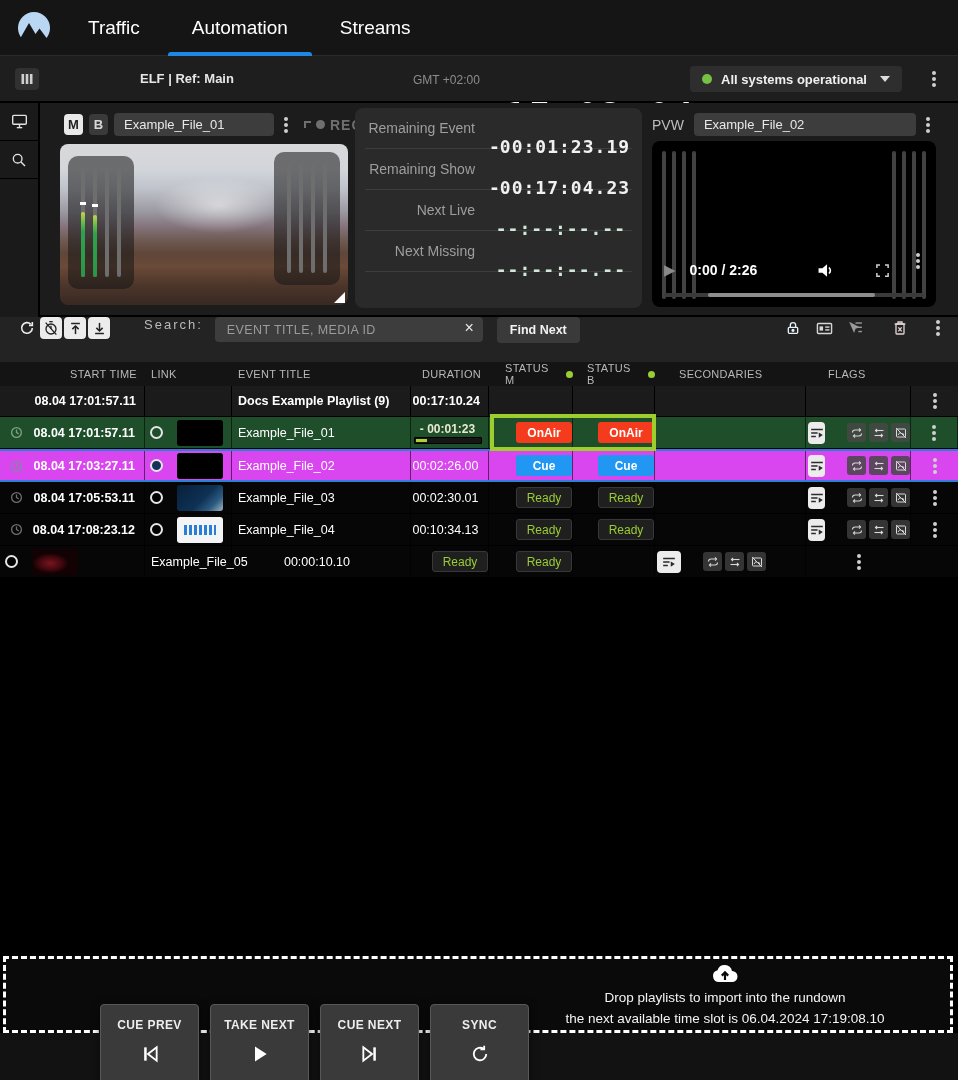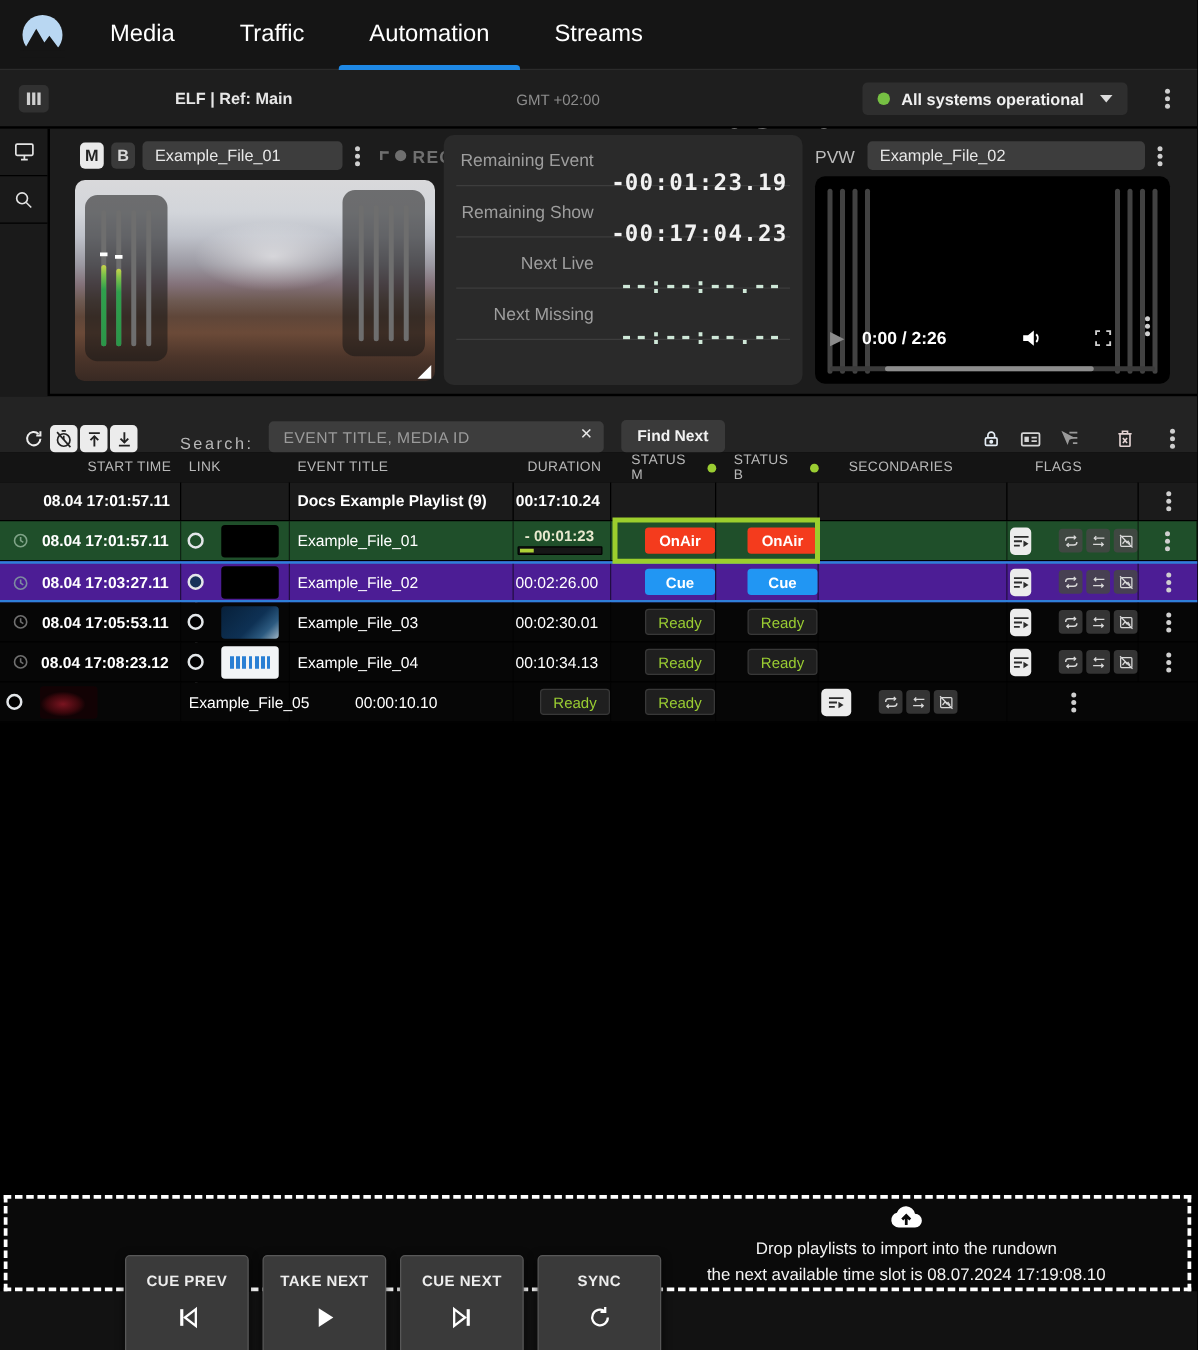--- a/index.html
+++ b/index.html
@@ -85,21 +85,21 @@
   .pm .b{width:4px;height:100%;background:#424242;border-radius:2px;}
   .pvw-controls{position:absolute;left:12px;right:12px;bottom:24px;height:26px;display:flex;align-items:center;}
   .playglyph{color:#8a8a8a;font-size:15px;cursor:pointer;font-family:"DejaVu Sans",sans-serif;}
   .pvw-time{margin-left:14px;font-size:14px;font-weight:bold;color:#fff;}
   .pvw-spacer{flex:1;}
   .pvw-track{position:absolute;left:12px;right:12px;bottom:10px;height:4px;background:#3a3a3a;border-radius:2px;cursor:pointer;}
   .pvw-track .seg{position:absolute;left:17%;width:64%;top:0;bottom:0;background:#8d8d8d;border-radius:2px;}
   .pvw-kebab{position:absolute;right:16px;bottom:44px;}
 
   
-  .toolbar{position:absolute;top:317px;left:0;right:0;height:45px;background:#232323;display:flex;align-items:flex-end;}
+  .toolbar{position:absolute;top:317px;left:0;right:0;height:45px;background:#232323;display:flex;align-items:flex-start;}
   .tico{width:22px;height:22px;display:flex;align-items:center;justify-content:center;cursor:pointer;border-radius:4px;margin-right:2px;}
   .tico.active{background:#ececec;}
   .searchlab{color:#b9b9b9;font-size:13px;letter-spacing:2px;margin:0 12px 0 32px;}
   .searchwrap{position:relative;}
   .searchwrap input{width:268px;height:25px;background:#3d3d3d;border:none;border-radius:4px;color:#e6e6e6;
     font-size:12.5px;letter-spacing:.4px;padding:0 30px 0 12px;outline:none;font-family:"Liberation Sans",sans-serif;}
   .searchwrap input::placeholder{color:#9b9b9b;}
   .clear-x{position:absolute;right:9px;top:2px;color:#e8e8e8;font-size:16px;cursor:pointer;}
   .findnext{margin-left:14px;background:#3a3a3a;border-radius:4px;padding:6px 13px;font-size:12.5px;font-weight:bold;color:#f2f2f2;cursor:pointer;}
   .tb-right{position:absolute;right:18px;display:flex;align-items:center;gap:9px;}
@@ -116,21 +116,21 @@
   .plrow .cell{border-right:1px solid #000;display:flex;align-items:center;font-size:12.5px;font-weight:bold;color:#fff;}
   .plrow .cell:last-child{border-right:none;justify-content:center;}
   .cell.r{justify-content:flex-end;padding-right:8px;}
   .cell.l{padding-left:6px;}
   .rows{position:absolute;top:417px;left:0;right:0;height:160px;}
   .linkline{position:absolute;left:156px;top:16px;width:1.5px;height:128px;background:#8a8a8a;}
   .row{position:relative;height:32px;align-items:stretch;border-bottom:1px solid #000;cursor:pointer;}
   .row .cell{display:flex;align-items:center;font-size:12.5px;border-right:1px solid rgba(0,0,0,.55);}
   .row .cell:last-child{border-right:none;}
   .row--onair{background:#1f4f2a;}
-  .row--cue{background:#4c1d95;border-top:2px solid #2f7fd9;border-bottom:2px solid #2f7fd9;height:33px;}
+  .row--cue{background:#d946ef;border-top:2px solid #2f7fd9;border-bottom:2px solid #2f7fd9;height:33px;}
   .row--ready{background:#060606;}
   .c-time{justify-content:flex-end;padding-right:9px;font-weight:bold;gap:0;position:relative;}
   .rowclock{position:absolute;left:10px;top:9px;}
   .c-link{gap:14px;padding-left:5px;}
   .node{width:13px;height:13px;border-radius:50%;border:2px solid #e3e6e9;background:#000;flex:0 0 auto;}
   .row--onair .node{background:#1f4f2a;}
   .row--cue .node{background:#163159;}
   .thumb{width:46px;height:26px;border-radius:3px;background:#000;flex:0 0 auto;}
   .thumb--ocean{background:linear-gradient(135deg,#07203a 0%,#0e3154 55%,#2c5a80 78%,#9fb6c6 100%);}
   .thumb--bunny{background:#f2f4f6;position:relative;}
@@ -173,21 +173,20 @@
 </style>
 </head>
 <body>
 
 <div class="topnav">
   <svg class="logo" viewBox="0 0 36 36">
     <circle cx="18" cy="18" r="16" fill="#b9d7f2"></circle>
     <path d="M1 34 L13 13 L19.5 24 L23.5 18.5 L35 34 Z" fill="#151515"></path>
     <rect x="0" y="30.5" width="36" height="6" fill="#151515"></rect>
   </svg>
-  <div class="tab">Media</div>
   <div class="tab">Traffic</div>
   <div class="tab active">Automation</div>
   <div class="tab">Streams</div>
 </div>
 
 <div class="statusbar">
   <div class="panelbtn">
     <svg width="12" height="12" viewBox="0 0 12 12">
       <rect x="0.5" y="1" width="2.6" height="10" fill="#cfcfcf"></rect>
       <rect x="4.7" y="1" width="2.6" height="10" fill="#cfcfcf"></rect>
@@ -753,21 +752,21 @@
 
 <div class="bottom-strip"></div>
 
 <div class="dropzone">
   <div class="drop-info">
     <svg width="26" height="22" viewBox="0 0 26 22" style="display:inline-block;">
       <path d="M7 20a6 6 0 0 1-1.5-11.8A7.5 7.5 0 0 1 20 9a5.5 5.5 0 0 1 0 11z" fill="#fff"></path>
       <path d="M13 18v-7M9.8 13.6L13 10.4l3.2 3.2" stroke="#0a0a0a" stroke-width="2.2" fill="none"></path>
     </svg>
     <div class="l1">Drop playlists to import into the rundown</div>
-    <div class="l2">the next available time slot is 08.07.2024 17:19:08.10</div>
+    <div class="l2">the next available time slot is 06.04.2024 17:19:08.10</div>
   </div>
 </div>
 
 <div class="tbtns">
   <div class="tbtn" style="left:100px;">
     <span class="tl">CUE PREV</span>
     <svg class="ic" width="20" height="20" viewBox="0 0 24 24">
       <rect x="5" y="4" width="3" height="16" fill="#fff"></rect>
         <path d="M20 4L9.5 12 20 20z" fill="none" stroke="#fff" stroke-width="2.2"></path>
     </svg>

